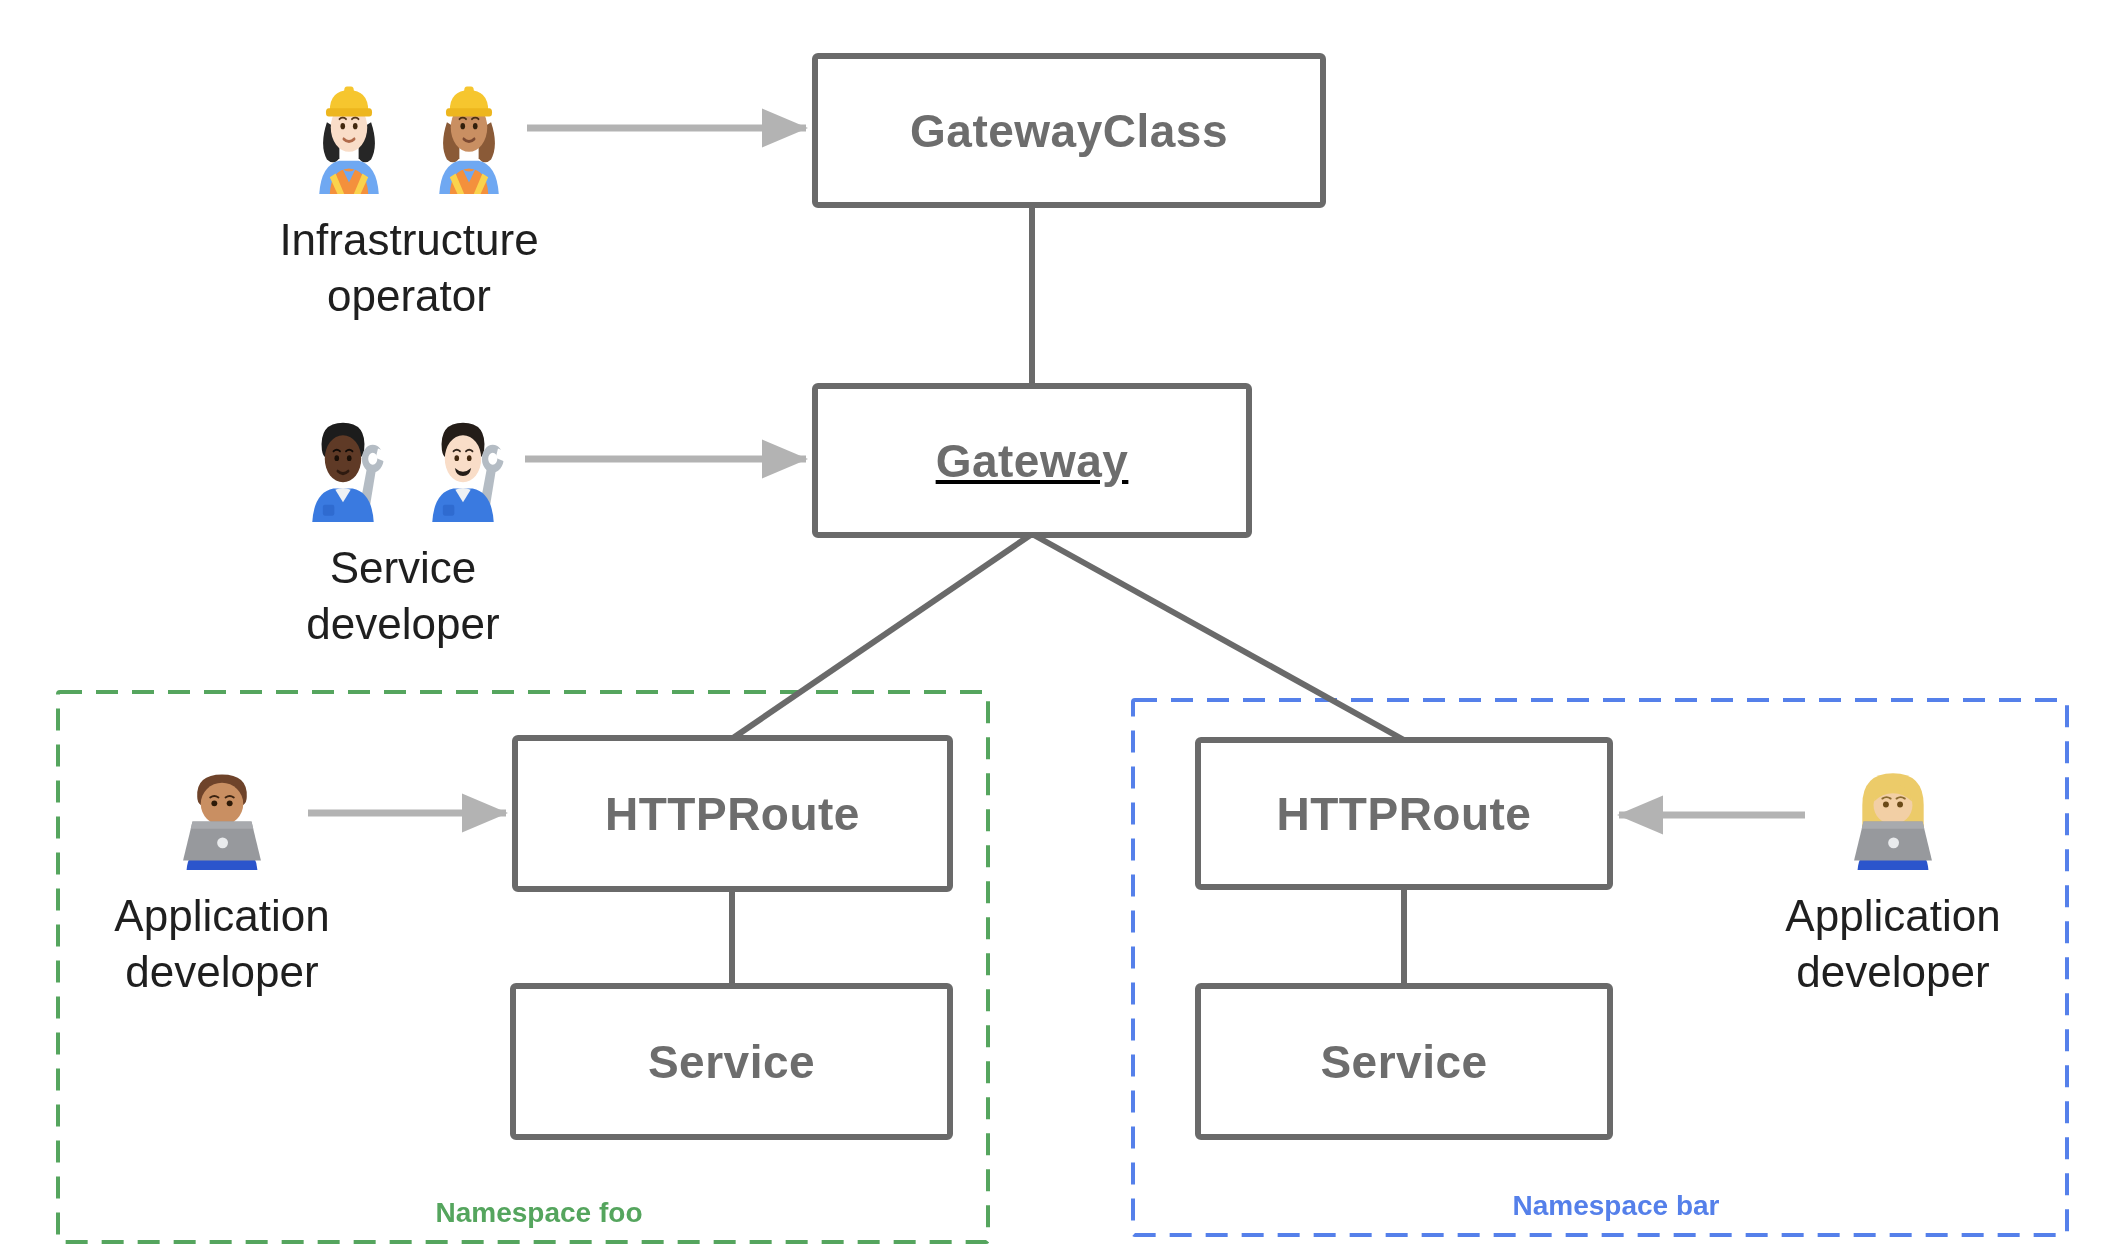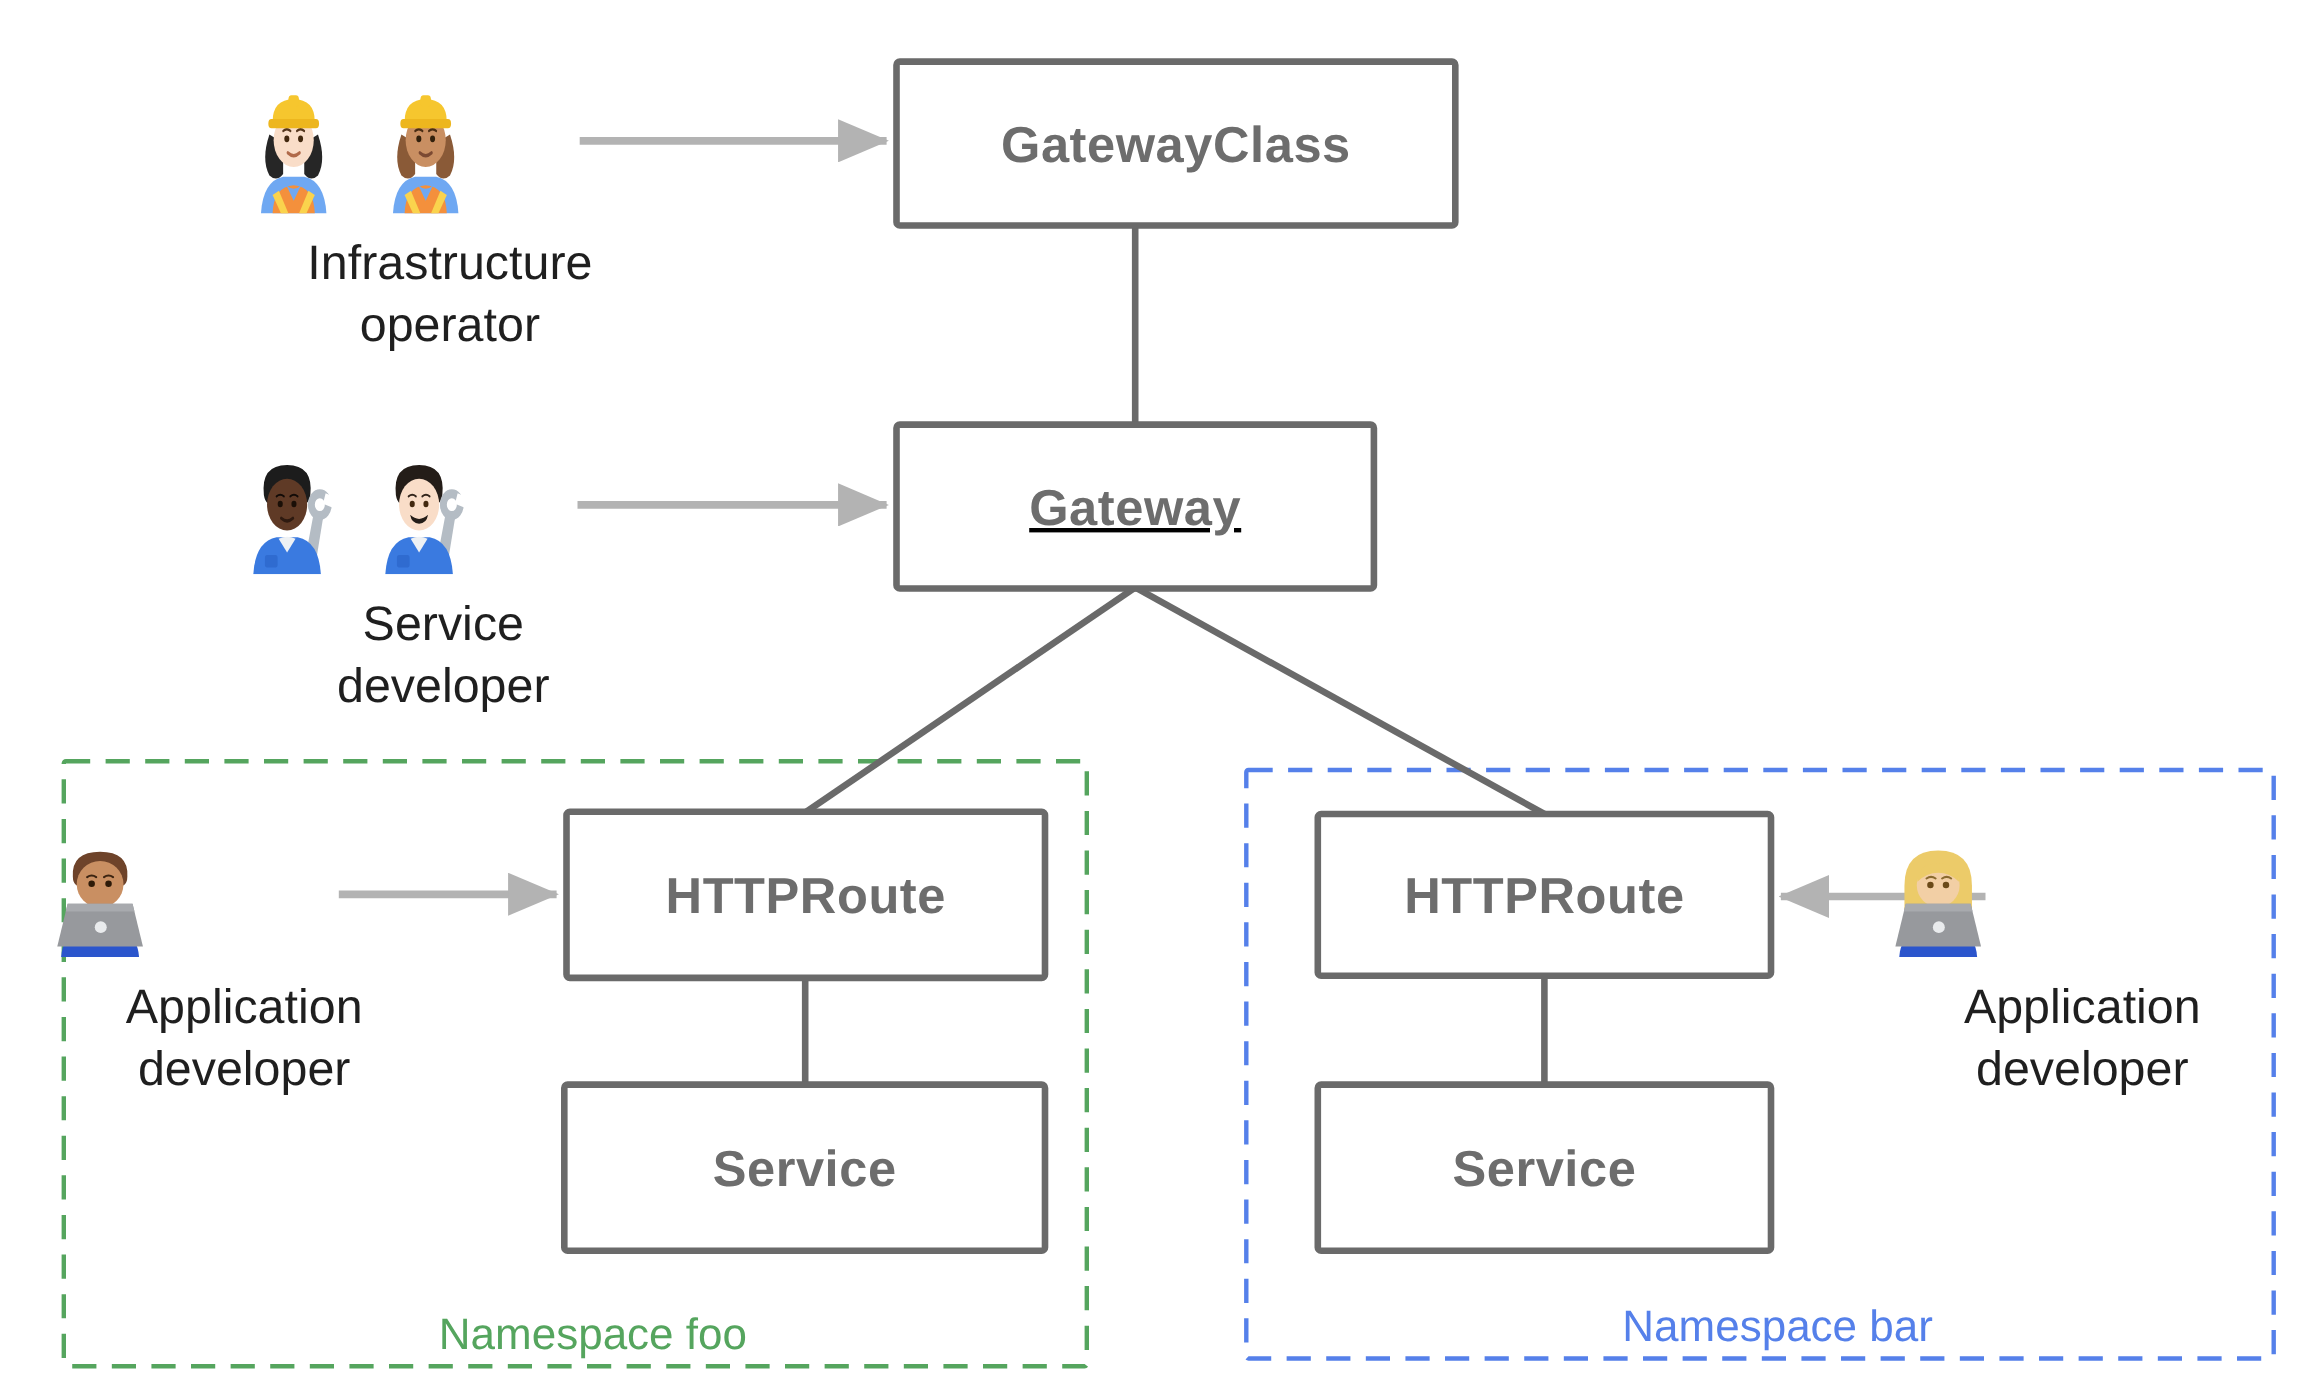--- a/index.html
+++ b/index.html
@@ -23,25 +23,25 @@
     border:6px solid var(--box-border);border-radius:6px;
     display:flex;align-items:center;justify-content:center;
   }
   .node-label{
     font-size:46px;font-weight:bold;color:var(--box-text);letter-spacing:0.5px;white-space:nowrap;
   }
   .ns{
     position:absolute;box-sizing:border-box;
     display:flex;align-items:flex-end;justify-content:center;
   }
-  .ns-label{font-size:40px;font-weight:normal;line-height:50px;margin-bottom:4px;white-space:nowrap;margin-left:32px;}
+  .ns-label{font-size:28px;font-weight:bold;line-height:50px;margin-bottom:4px;white-space:nowrap;margin-left:32px;}
   .ns-foo .ns-label{color:var(--namespace-foo-green);}
   .ns-bar .ns-label{color:var(--namespace-bar-blue);}
   .persona{
-    position:absolute;display:flex;flex-direction:column;
+    position:absolute;display:flex;flex-direction:column;align-items:center;
   }
   .persona-icons{display:flex;align-items:flex-end;gap:24px;}
   .persona-label{
     margin-top:18px;text-align:center;color:var(--persona-text);
     font-size:44px;line-height:56px;
   }
   .persona-label span{display:block;}
 </style>
 </head>
 <body>

